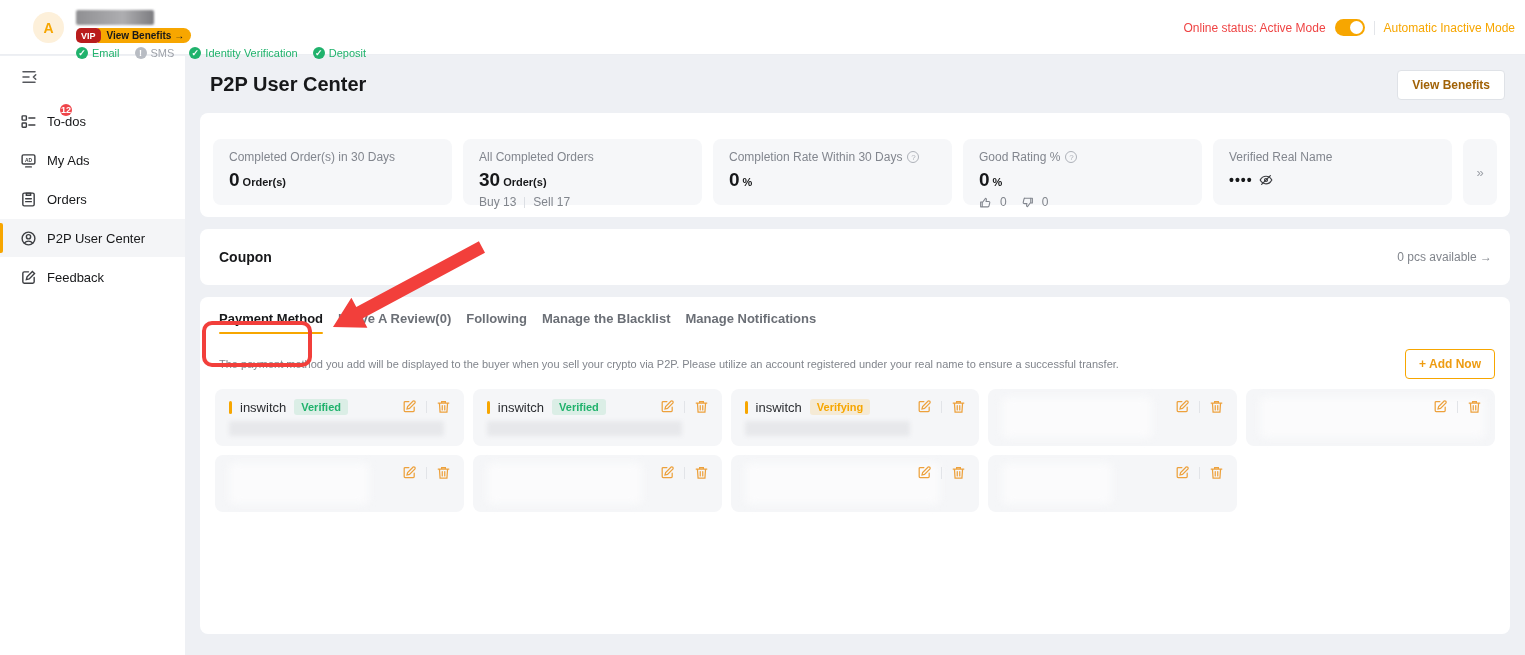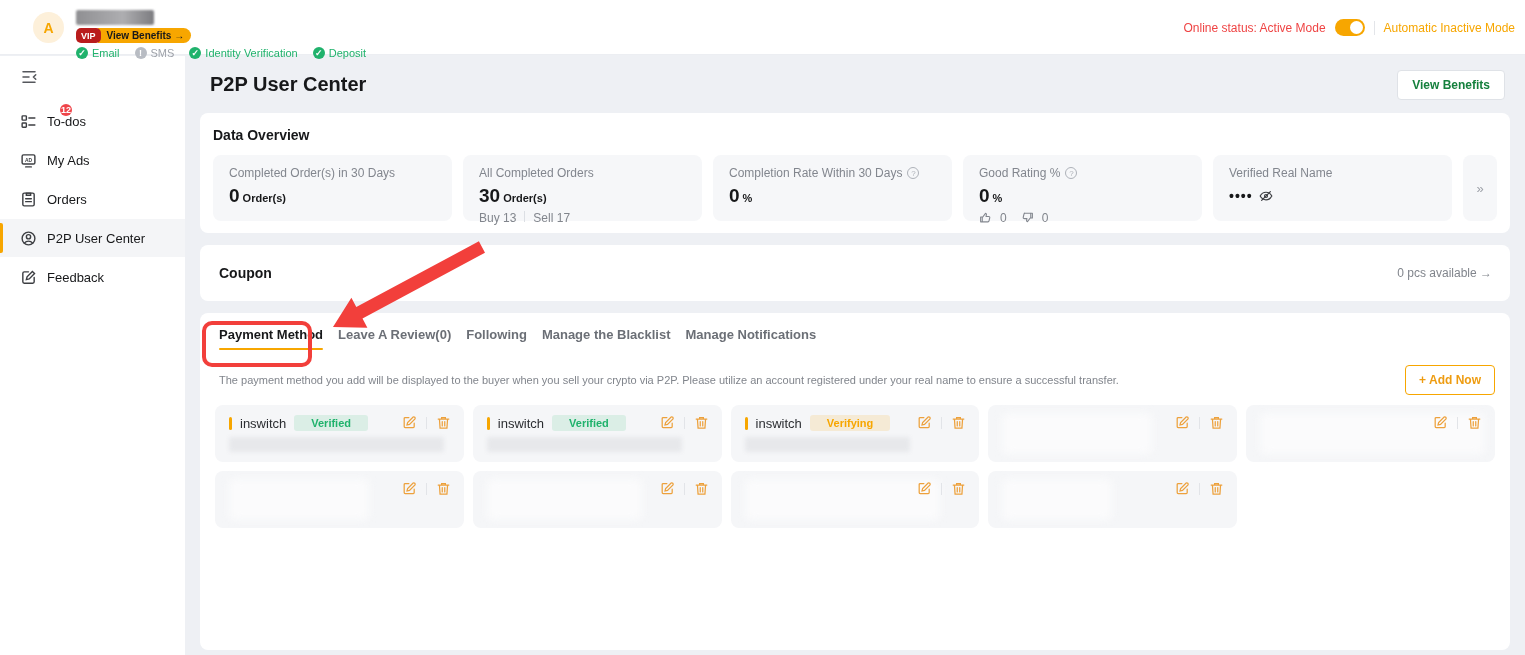--- a/index.html
+++ b/index.html
@@ -34,32 +34,32 @@
   .side-item + .side-item { margin-top:1px; }
   .side-item .sicon { width:17px; height:17px; color:#3c3e42; flex:0 0 auto; display:flex; }
   .side-item.active { background:#f4f5f7; }
   .side-item.active::before { content:""; position:absolute; left:0; top:4px; bottom:4px; width:3px; background:#f7a600; border-radius:0 2px 2px 0; }
   .todo-badge { position:absolute; left:60px; top:2px; background:#ef454a; color:#fff; font-size:9px; font-weight:bold; border-radius:8px; padding:1px 1px; }
 
   
   .content { position:absolute; left:185px; top:56px; width:1340px; height:599px; padding:0 15px; }
   .page-header { height:57px; display:flex; align-items:center; justify-content:space-between; padding:0 5px 0 10px; }
   .page-title { font-size:20px; font-weight:bold; color:#17181a; }
-  .btn-view-benefits { background:#fff; border:1px solid #dfe2e7; border-radius:4px; font-size:12px; font-weight:bold; color:#15803d; padding:7px 14px; cursor:pointer; font-family:inherit; }
+  .btn-view-benefits { background:#fff; border:1px solid #dfe2e7; border-radius:4px; font-size:12px; font-weight:bold; color:#a16207; padding:7px 14px; cursor:pointer; font-family:inherit; }
 
   .card { background:#ffffff; border-radius:8px; }
   .overview-card { padding:14px 13px 12px; }
   .section-title { font-size:14px; font-weight:bold; color:#17181a; }
   .stats-row { display:flex; gap:11px; margin-top:12px; }
   .stat { flex:1; background:#f6f7f9; border-radius:8px; height:66px; padding:11px 16px; }
   .stat-label { font-size:12px; color:#82868e; display:flex; align-items:center; gap:5px; }
   .stat-value-row { margin-top:5px; display:flex; align-items:baseline; gap:3px; }
   .stat-value { font-size:19px; font-weight:bold; color:#17181a; }
   .stat-unit { font-size:11px; font-weight:bold; color:#17181a; }
-  .stat-sub { margin-top:4px; font-size:12px; color:#81858c; display:flex; gap:8px; }
+  .stat-sub { margin-top:4px; font-size:12px; color:#81858c; display:flex; align-items:center; gap:8px; }
   .sub-div { width:1px; height:11px; background:#dcdfe4; }
   .help-circle { width:12px; height:12px; border:1px solid #aeb2b9; border-radius:50%; color:#aeb2b9; font-size:8px; line-height:11px; text-align:center; display:inline-block; }
   .thumb { width:13px; height:13px; color:#82868e; display:inline-flex; }
   .masked-row { margin-top:8px; display:flex; align-items:center; gap:6px; }
   .masked-dots { font-size:14px; font-weight:bold; color:#17181a; letter-spacing:1px; }
   .eye-off { width:14px; height:14px; color:#3c3e42; cursor:pointer; display:inline-flex; }
   .stat-expand { flex:0 0 34px; background:#f6f7f9; border-radius:8px; display:flex; align-items:center; justify-content:center; color:#9ea2a9; font-size:13px; cursor:pointer; }
 
   .coupon-card { margin-top:12px; height:56px; display:flex; align-items:center; justify-content:space-between; padding:0 18px 0 19px; }
   .coupon-available { font-size:12px; color:#81858c; cursor:pointer; }
@@ -73,21 +73,21 @@
   .desc { font-size:11px; color:#81858c; padding-left:4px; }
   .btn-add { background:#fff; border:1px solid #f7a600; color:#ee9c11; font-size:12px; font-weight:bold; border-radius:4px; padding:7px 13px; cursor:pointer; font-family:inherit; white-space:nowrap; margin-left:20px; }
   .refresh-row { margin-top:10px; display:flex; align-items:center; gap:5px; padding-left:4px; }
   .refresh-label { font-size:12px; color:#81858c; cursor:pointer; }
   .refresh-icon { width:14px; height:14px; color:#f7a600; cursor:pointer; display:inline-flex; }
   .pm-grid { margin-top:10px; display:grid; grid-template-columns:repeat(5,1fr); gap:9px;text-align:right; }
   .pm-card { position:relative; background:#f5f6f8; border-radius:8px; height:57px; padding:10px 14px; }
   .pm-head { display:flex; align-items:center; gap:8px; }
   .pm-bar { width:3px; height:13px; border-radius:2px; background:#f7a600; }
   .pm-name { font-size:13px; color:#2b2d31; }
-  .badge { font-size:11px; padding:2px 17px; border-radius:3px; font-weight:bold; }
+  .badge { font-size:11px; padding:2px 7px; border-radius:3px; font-weight:bold; }
   .badge.verified { color:#20b26c; background:rgba(32,178,108,.12); }
   .badge.verifying { color:#f7a600; background:rgba(247,166,0,.14); }
   .pm-actions { position:absolute; right:13px; top:10px; display:flex; align-items:center; gap:9px; }
   .act-icon { width:15px; height:15px; color:#eda13c; cursor:pointer; display:inline-flex; }
   .act-div { width:1px; height:12px; background:#e2e4e8; }
   .blur-line { position:absolute; left:14px; top:32px; height:15px; border-radius:3px; background:#e7e8eb; filter:blur(2px); }
   .blur-blob { position:absolute; left:14px; top:8px; height:41px; border-radius:5px; background:#fbfbfc; filter:blur(4px); }
 
   
   .anno-box { position:absolute; left:202px; top:321px; width:110px; height:46px; border:4px solid #f23f3b; border-radius:10px; z-index:20; pointer-events:none; }
@@ -195,21 +195,20 @@
   </div>
 
   <div class="content">
 
     <div class="page-header">
       <div class="page-title">P2P User Center</div>
       <button class="btn-view-benefits">View Benefits</button>
     </div>
 
     <div class="card overview-card">
-      <div class="section-title">Data Overview</div>
       <div class="stats-row">
 
         <div class="stat">
           <div class="stat-label">
               <span>Completed Order(s) in 30 Days</span>
             </div>
           <div class="stat-value-row">
             <span class="stat-value">0</span>
             <span class="stat-unit">Order(s)</span>
           </div>

